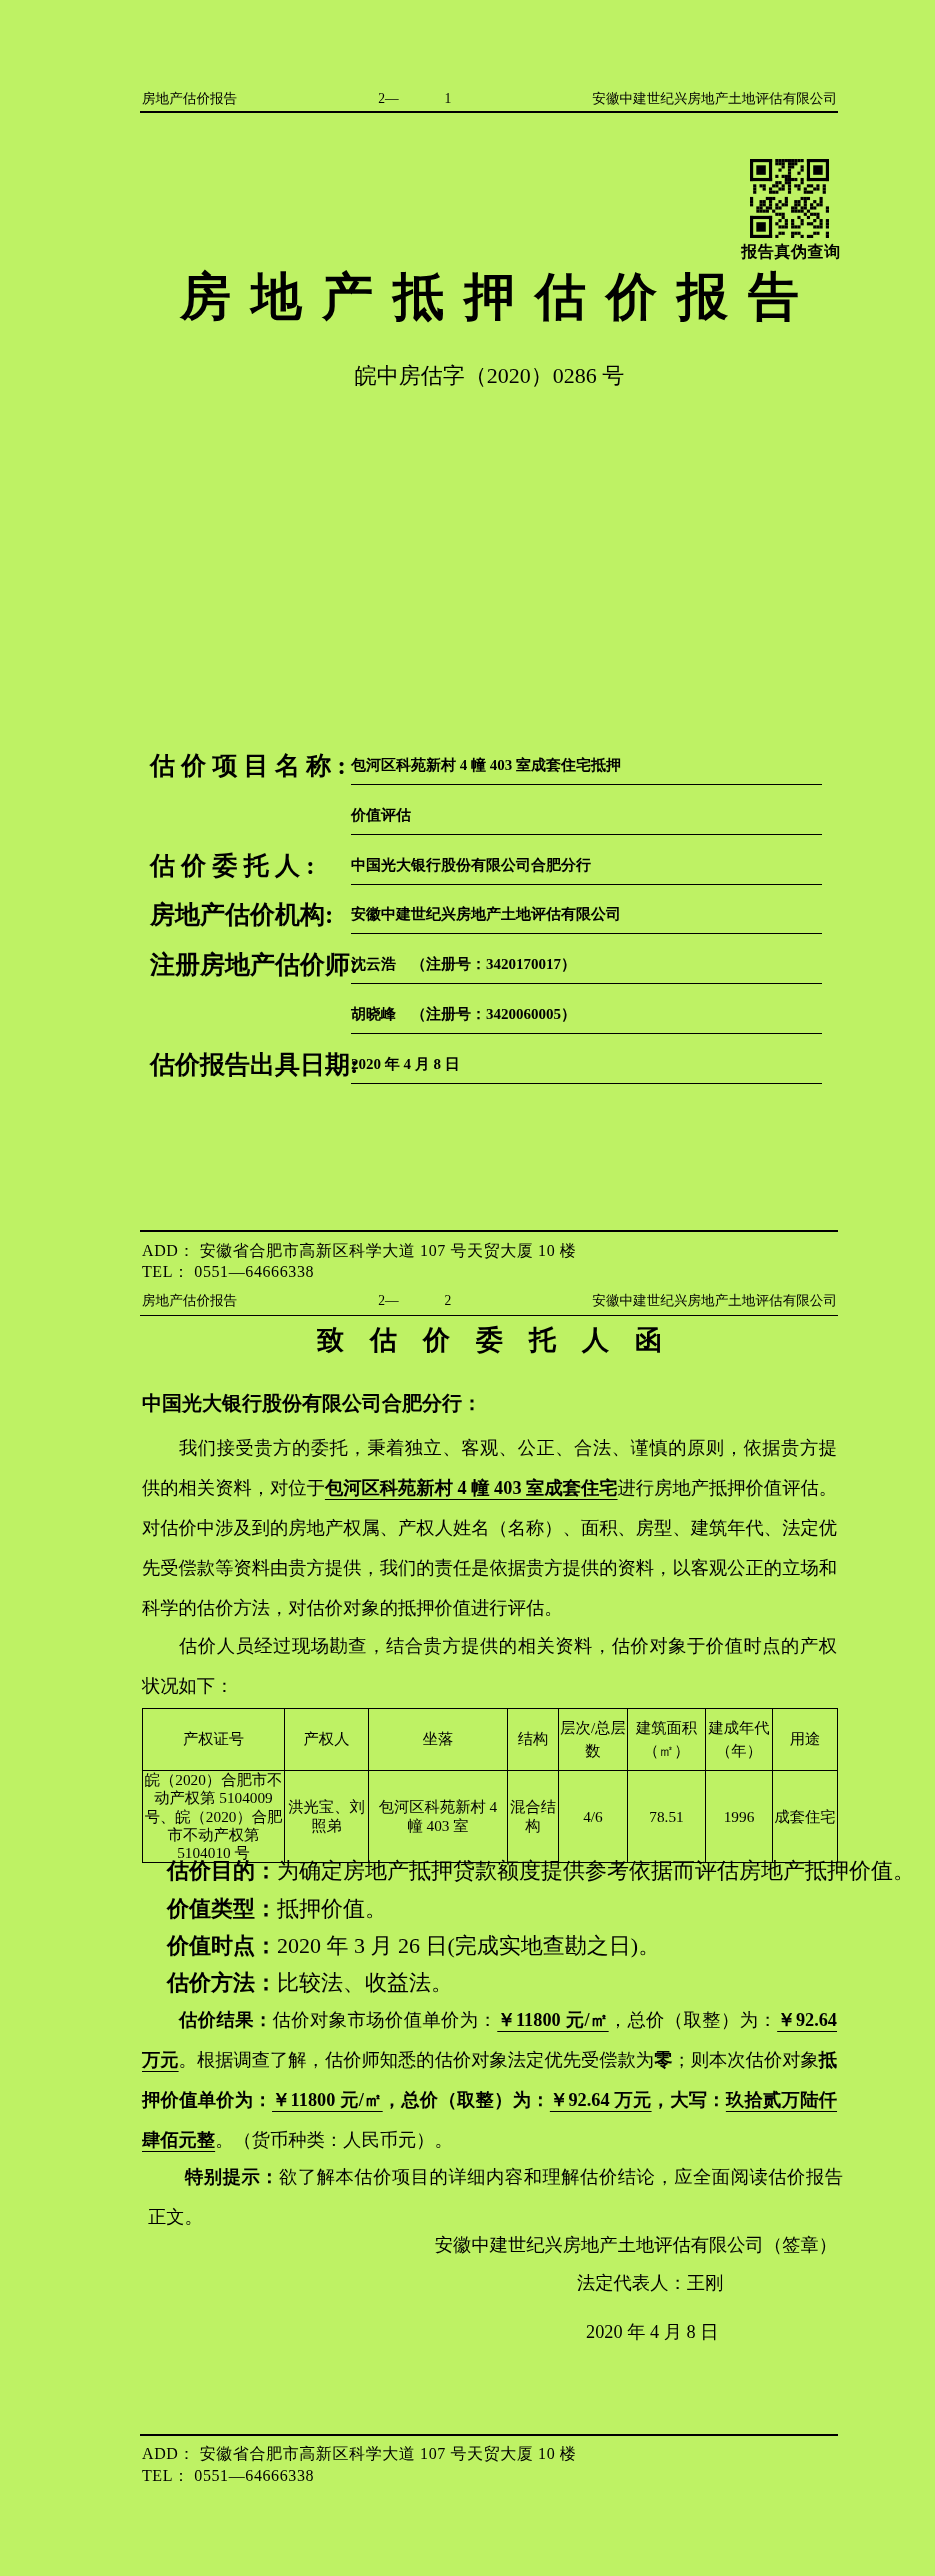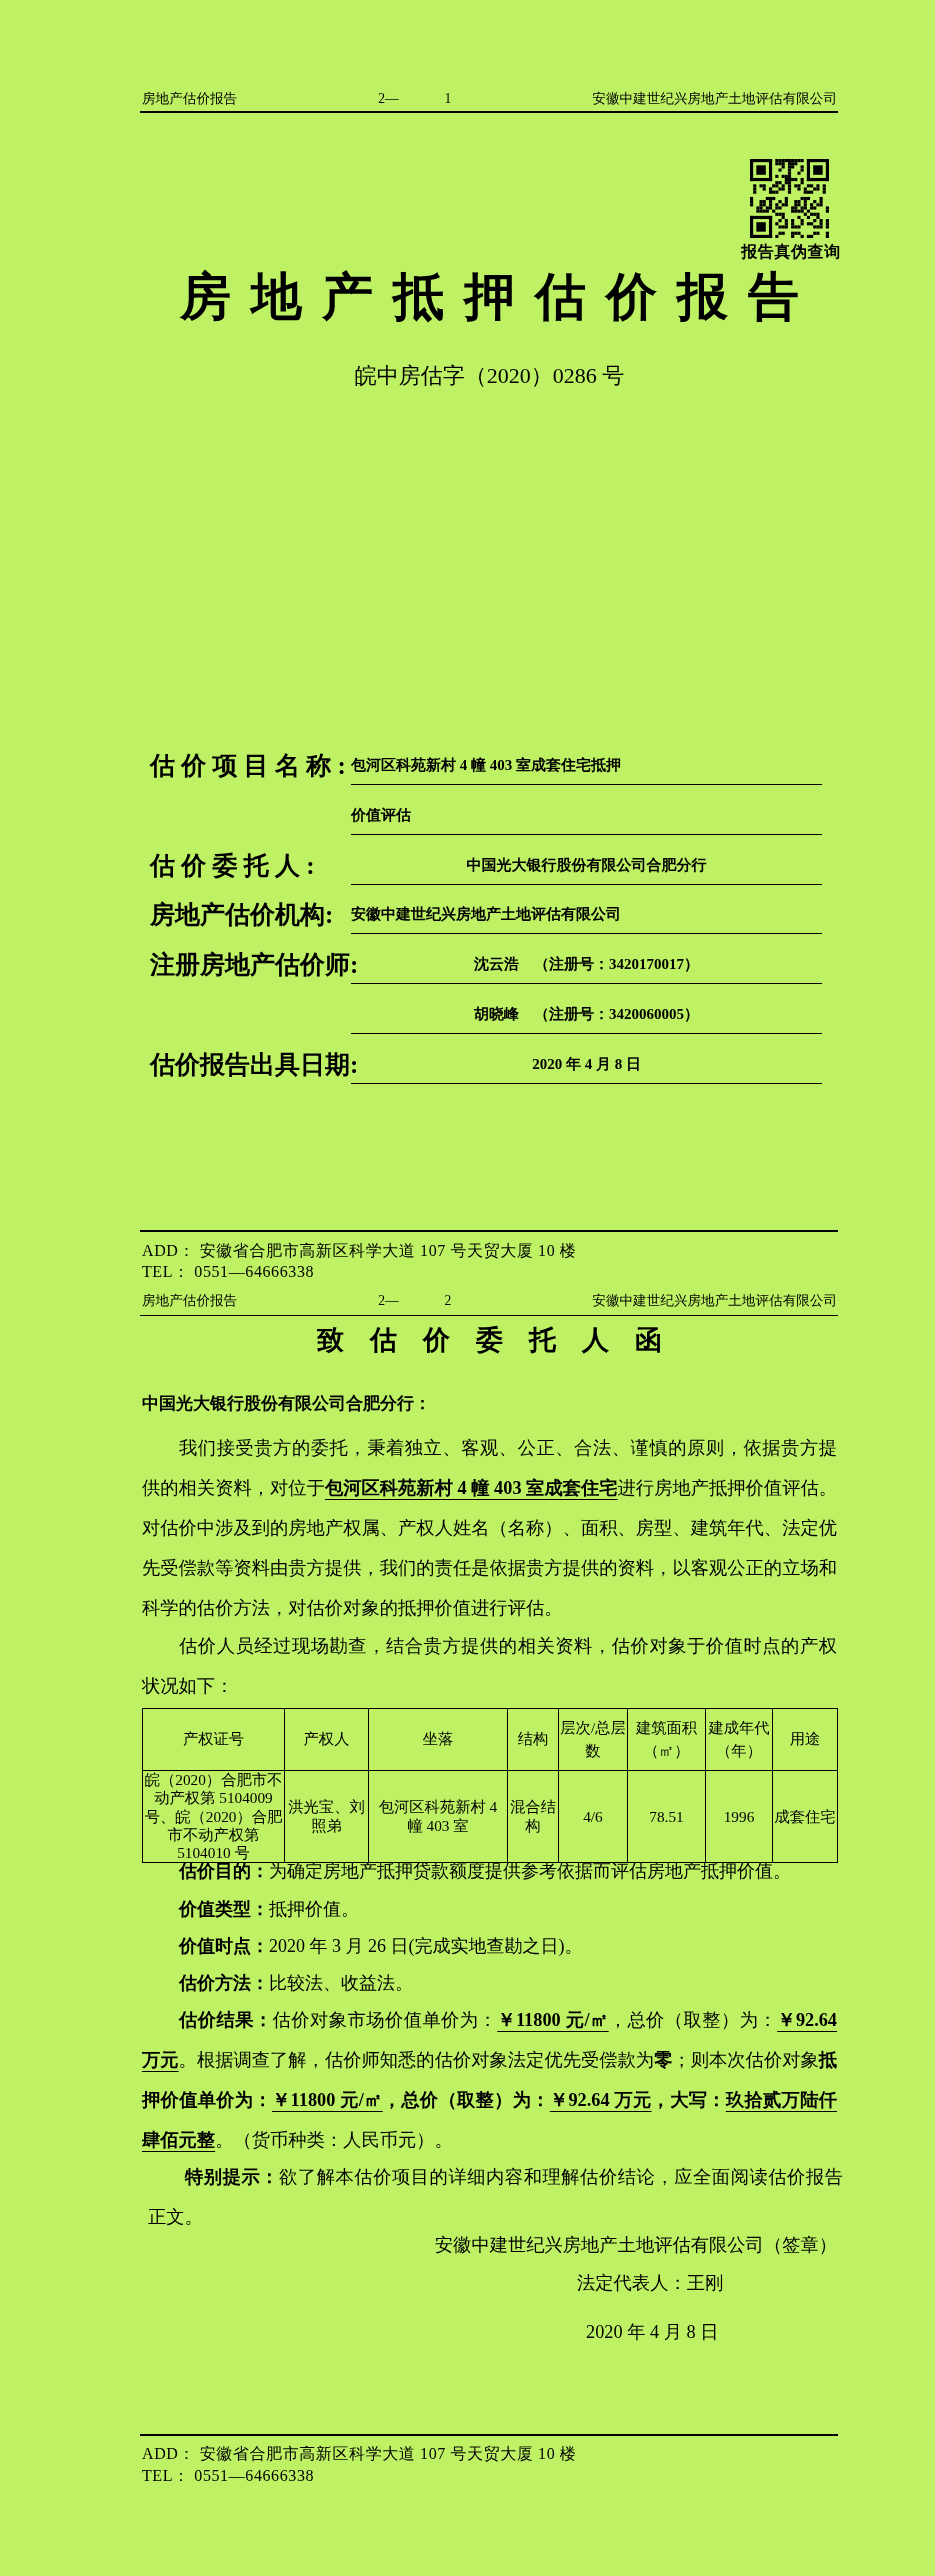--- a/index.html
+++ b/index.html
@@ -15,36 +15,36 @@
   .qr rect{fill:#000;}
   .qr-cap{position:absolute;left:729px;top:242px;width:124px;text-align:center;
           font-size:16px;font-weight:bold;letter-spacing:0.6px;}
   .title1{position:absolute;left:142px;top:263px;width:695px;text-align:center;
           font-size:51px;font-weight:bold;letter-spacing:20px;text-indent:20px;white-space:nowrap;}
   .docno{position:absolute;left:142px;top:361px;width:695px;text-align:center;font-size:22px;}
   .fields1{position:absolute;left:142px;top:747px;width:672px;margin-left:8px;}
   .f1row{display:flex;height:38px;margin-bottom:11.8px;font-weight:bold;}
   .f1label{width:201px;font-size:25px;line-height:38px;white-space:nowrap;flex:none;}
   .f1value{flex:1;font-size:15px;line-height:37px;border-bottom:1.8px solid #000;white-space:nowrap;}
-  .vcenter{text-align:center;font-family:Liberation Serif, serif;}
+  .vcenter{font-family:Liberation Serif, serif;}
   
   .ftr-line{position:absolute;left:142px;font-size:16px;line-height:20px;letter-spacing:0.6px;white-space:nowrap;}
   
   .title2{position:absolute;left:142px;top:1322px;width:695px;text-align:center;
           font-size:27px;font-weight:bold;letter-spacing:26px;text-indent:26px;white-space:nowrap;}
-  .salut{position:absolute;left:142px;top:1392px;font-size:17px;font-weight:bold;line-height:23.6px;}
+  .salut{position:absolute;left:142px;top:1392px;font-size:20px;font-weight:bold;line-height:23.6px;}
   .para{position:absolute;left:142px;width:695px;font-size:18.3px;line-height:40px;
         text-align:justify;text-indent:37px;}
   .b{font-weight:bold;}
   .bu{font-weight:bold;text-decoration:underline;text-decoration-thickness:1.2px;text-underline-offset:4.7px;}
   .tbl{position:absolute;left:142px;top:1708px;width:695px;border-collapse:collapse;table-layout:fixed;font-size:15.3px;}
   .tbl th,.tbl td{border:1.2px solid #000;text-align:center;vertical-align:middle;padding:0 1.2px;font-weight:normal;}
   .tbl th{height:61px;line-height:22.4px;}
   .tbl td{height:73px;line-height:18.3px;}
-  .fieldline{position:absolute;left:142px;width:695px;font-size:18px;line-height:40px;text-indent:37px;white-space:nowrap;}
+  .fieldline{position:absolute;left:130px;width:695px;font-size:22px;line-height:40px;text-indent:37px;white-space:nowrap;}
   .sig{position:absolute;font-size:18.3px;line-height:23.6px;white-space:nowrap;}
   .sig-company{left:142px;top:2234px;width:695px;text-align:right;}
   .sig-rep{left:577px;top:2272px;}
   .sig-date{left:586px;top:2321px;}
 </style>
 </head>
 <body>
 
 <div class="doc">
 

